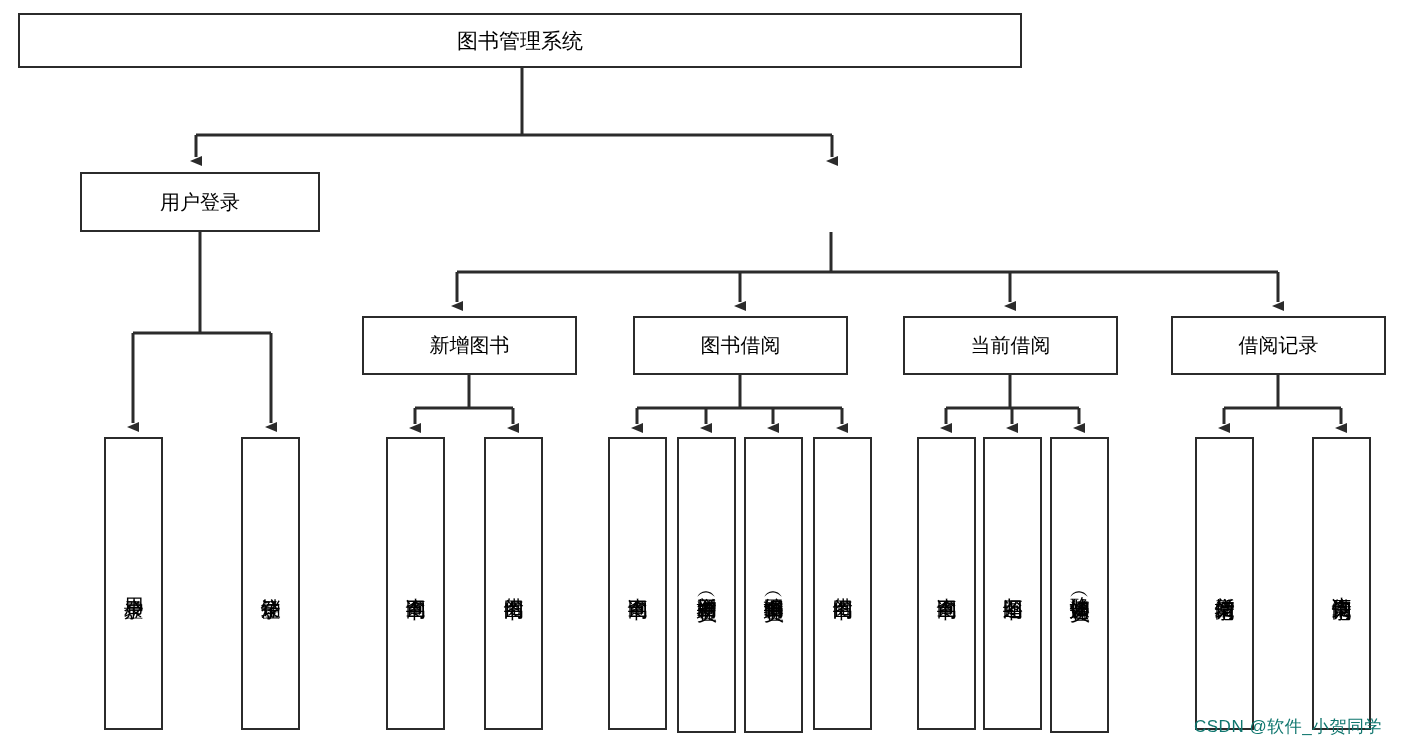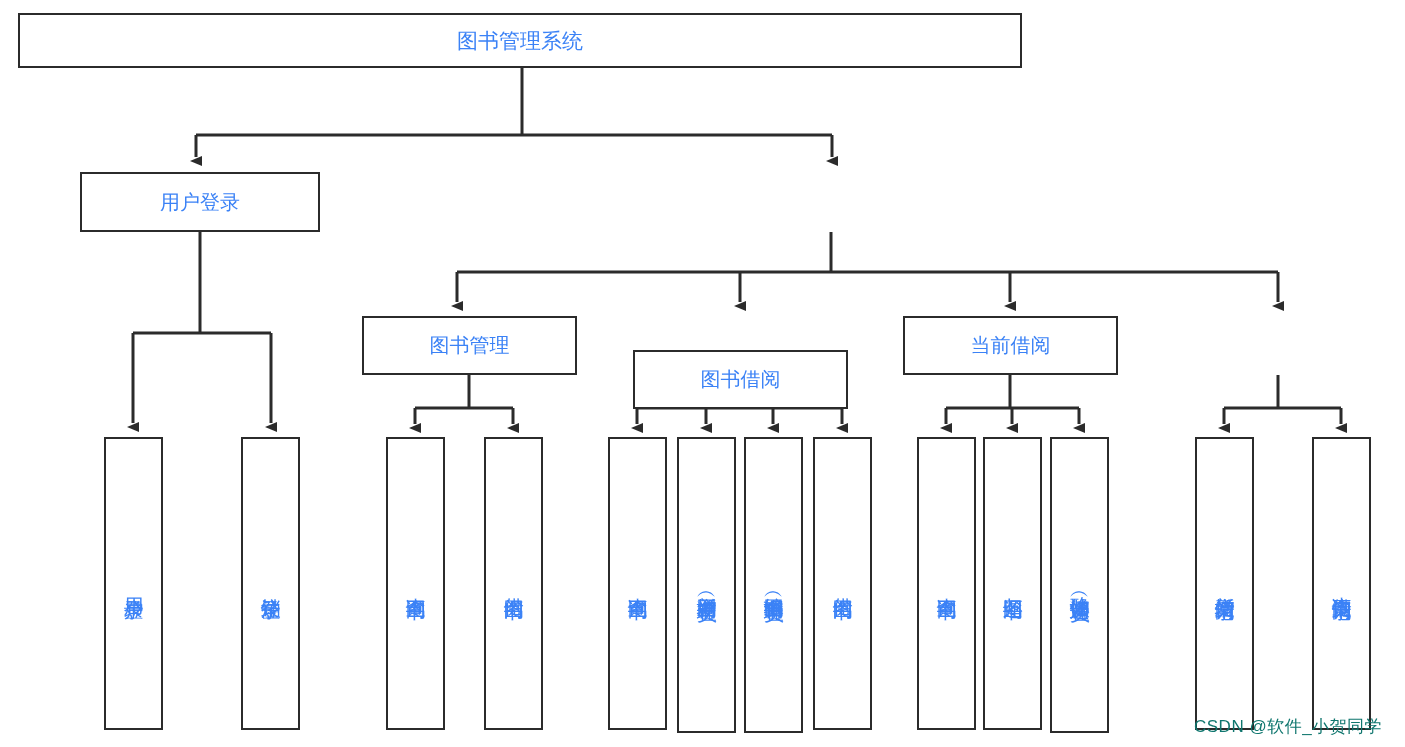--- a/index.html
+++ b/index.html
@@ -23,21 +23,21 @@
     top: 0;
     width: 1405px;
     height: 747px;
     pointer-events: none;
   }
   .node {
     position: absolute;
     box-sizing: border-box;
     border: 2px solid #2b2b2b;
     background: #ffffff;
-    color: #3b82f6;
+    color: #000000;
     display: flex;
     align-items: center;
     justify-content: center;
     text-align: center;
   }
   .node.root {
     font-size: 21px;
   }
   .node.lvl2 {
     font-size: 20px;
@@ -125,27 +125,30 @@
 
   <div class="node root" style="left:18px; top:13px; width:1004px; height:55px;">
     <span>图书管理系统</span>
   </div>
 
   <div class="node lvl2" style="left:80px; top:172px; width:240px; height:60px;">
     <span>用户登录</span>
   </div>
 
   <div class="node lvl3" style="left:362px; top:316px; width:215px; height:59px;">
-    <span>图书管理</span>
+    <span>新增图书</span>
   </div>
-  <div class="node lvl3" style="left:633px; top:316px; width:215px; height:59px;margin-top:34px;">
+  <div class="node lvl3" style="left:633px; top:316px; width:215px; height:59px;">
     <span>图书借阅</span>
   </div>
   <div class="node lvl3" style="left:903px; top:316px; width:215px; height:59px;">
     <span>当前借阅</span>
+  </div>
+  <div class="node lvl3" style="left:1171px; top:316px; width:215px; height:59px;">
+    <span>借阅记录</span>
   </div>
 
   <div class="node leaf" style="left:104px; top:437px; width:59px; height:293px;">
     <span class="vtext">用户登录</span>
   </div>
   <div class="node leaf" style="left:241px; top:437px; width:59px; height:293px;">
     <span class="vtext">注销登录</span>
   </div>
 
   <div class="node leaf" style="left:386px; top:437px; width:59px; height:293px;">

